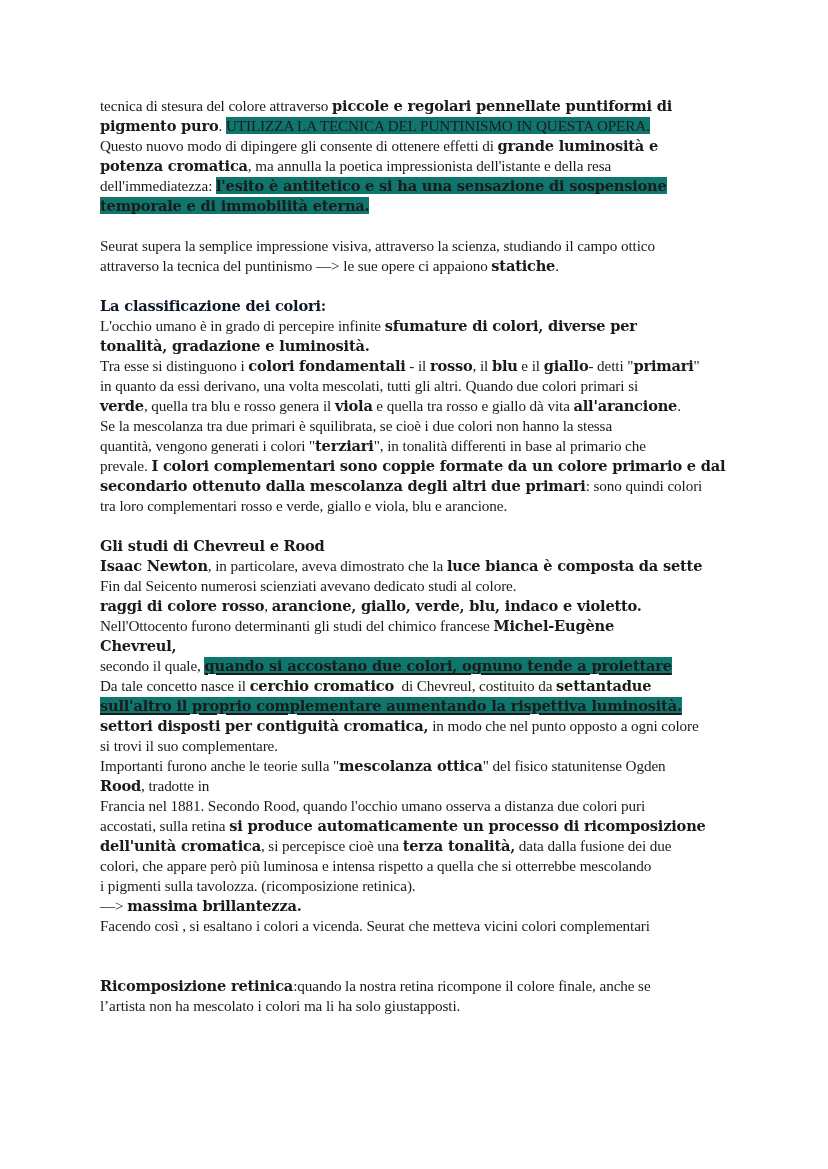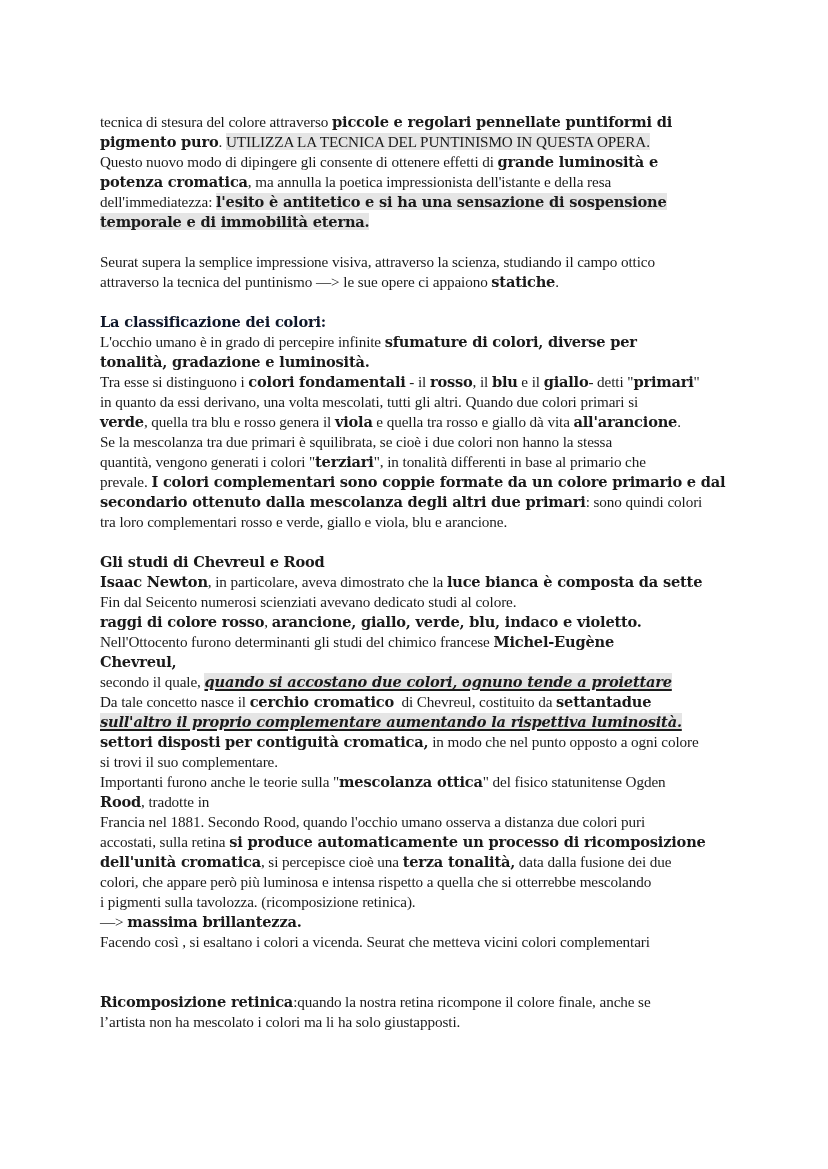--- a/index.html
+++ b/index.html
@@ -2,27 +2,27 @@
 <html><head>
 <meta charset="utf-8">
 <style>
   html, body { margin: 0; padding: 0; background: #ffffff; }
   body {
     width: 828px; height: 1169px; overflow: hidden; position: relative;
     font-family: "Liberation Serif", "DejaVu Serif", serif;
     color: #1a1a1a;
   }
   .page {
-    position: absolute; left: 100px; top: 112px; width: 640px;
+    position: absolute; left: 100px; top: 96px; width: 640px;
     font-size: 15.2px; line-height: 20px; letter-spacing: -0.1px;
   }
   .line { display: block; white-space: nowrap; }
   b, .b { font-family: "DejaVu Serif", serif; font-weight: bold; font-size: 14.6px; letter-spacing: -0.2px; }
-  .hl { background: #e5e5e5; }
-  .u { text-decoration: underline; text-decoration-thickness: 1.5px; text-underline-offset: 2px; font-style: italic; }
+  .hl { background: #0f766e; }
+  .u { text-decoration: underline; text-decoration-thickness: 1.5px; text-underline-offset: 2px; }
   .red { color: #0f172a; }
   .gap { height: 20px; }
   .gap2 { height: 40px; }
 </style>
 </head>
 <body>
 
 <div class="page">
 
   <div>

